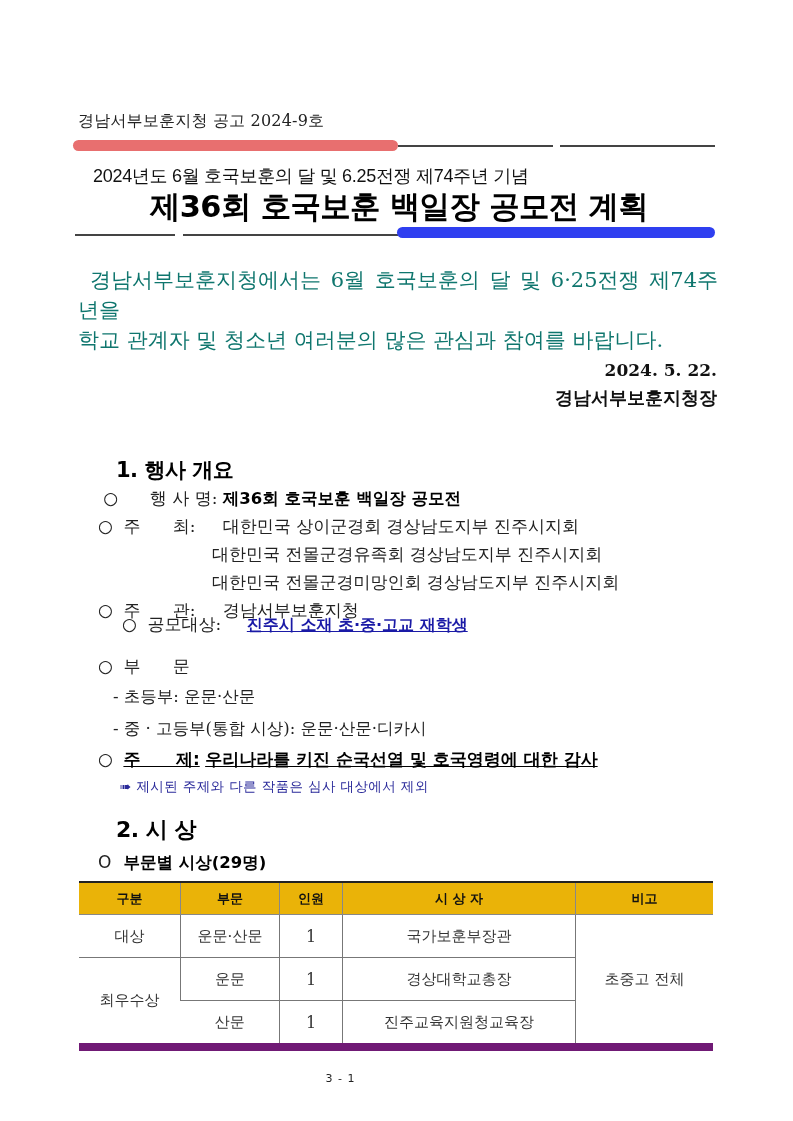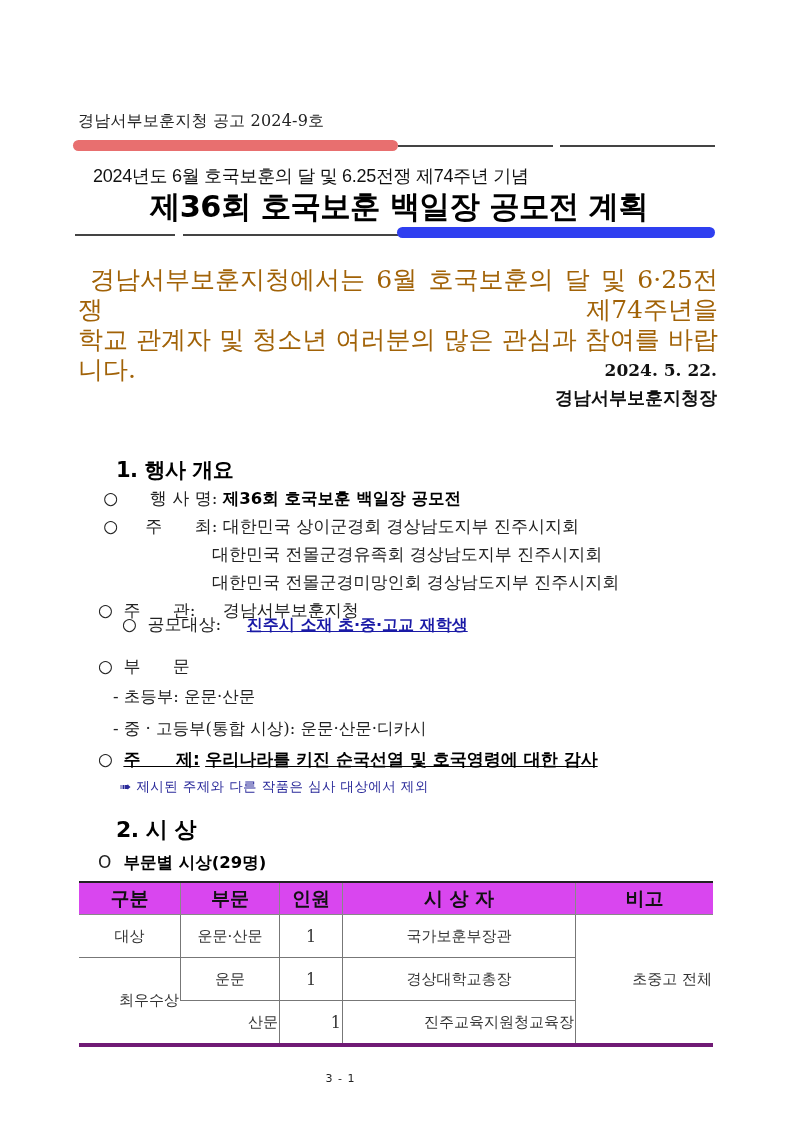--- a/index.html
+++ b/index.html
@@ -6,44 +6,44 @@
   body { width:793px; height:1121px; position:relative; overflow:hidden;
          font-family:"DejaVu Serif", "Liberation Serif", serif; color:#111; }
   .abs { position:absolute; }
   .notice { left:78px; top:111px; font-size:16px; letter-spacing:0.2px; color:#222; }
   .bar { position:absolute; border-radius:6px; }
   .line { position:absolute; height:2px; background:#444; }
   .subtitle { left:93px; top:164px; font-family:"Liberation Sans","DejaVu Sans",sans-serif;
               font-size:18px; letter-spacing:-0.3px; color:#111; }
   .title { left:150px; top:186px; font-family:"DejaVu Sans","Liberation Sans",sans-serif;
            font-weight:bold; font-size:31px; letter-spacing:-0.6px; color:#000; transform:scaleX(0.98); transform-origin:left; }
-  .intro { left:78px; top:265px; width:640px; font-size:25px; line-height:30px; color:#a16207; }
+  .intro { left:78px; top:265px; width:640px; font-size:21px; line-height:30px; color:#0f766e; }
   .intro p { margin:0; text-align:justify; text-align-last:justify; }
   .intro p.first { text-indent:12px; }
   .intro p.last { text-align-last:left; }
   .date { right:76px; top:360px; font-weight:bold; font-size:17px; color:#111; }
   .signer { right:76px; top:386px; font-weight:bold; font-size:18px; color:#111; }
   .h1 { left:76px; font-family:"DejaVu Sans","Liberation Sans",sans-serif; font-weight:bold;
         font-size:21px; color:#000; letter-spacing:-0.5px;margin-left:40px; }
   .row { position:absolute; left:98px; font-size:17px; color:#222; white-space:nowrap; }
   .row .circ { display:inline-block; width:20px; }
   .lbl { display:inline-block; }
   .bold { font-weight:bold; color:#000; }
   .link { color:#1a1aa6; font-weight:bold; text-decoration:underline; font-family:"DejaVu Sans",sans-serif; font-size:16px; }
   .theme { font-weight:bold; text-decoration:underline; color:#000; font-family:"DejaVu Sans",sans-serif; font-size:17px; }
   .note { position:absolute; left:120px; top:778px; font-family:"DejaVu Sans",sans-serif; font-size:13.5px; color:#2a2a9a; letter-spacing:0.4px; }
   .dash { position:absolute; font-size:16.5px; color:#222; white-space:nowrap; }
   table.award { position:absolute; left:79px; top:881px; width:634px; border-collapse:collapse;
                 font-size:15px; color:#333; }
-  table.award th { background:#d946ef; font-family:"DejaVu Sans",sans-serif; font-weight:bold; color:#111;
-                   height:29px; font-size:19px; border-left:1px solid #888; border-bottom:1px solid #888; }
+  table.award th { background:#eab308; font-family:"DejaVu Sans",sans-serif; font-weight:bold; color:#111;
+                   height:29px; font-size:13px; border-left:1px solid #888; border-bottom:1px solid #888; }
   table.award td { height:40px; text-align:center; border-left:1px solid #777; border-bottom:1px solid #777; }
   table.award tr > *:first-child { border-left:none; }
   table.award thead tr { border-top:2px solid #222; }
-  table.award tbody tr:last-child td, table.award td.last { border-bottom:4px solid #701a75;text-align:right; }
+  table.award tbody tr:last-child td, table.award td.last { border-bottom:8px solid #701a75; }
   .pagenum { position:absolute; left:0; width:681px; top:1072px; text-align:center;
              font-family:"DejaVu Sans",sans-serif; font-size:11px; color:#222; letter-spacing:1px; }
 </style>
 </head>
 <body>
 
 <div class="abs notice">경남서부보훈지청 공고 2024-9호</div>
 
 <div class="bar" style="left:73px;top:140px;width:325px;height:11px;background:#e86f6f;"></div>
 <div class="line" style="left:398px;top:145px;width:155px;"></div>
@@ -65,21 +65,21 @@
 <div class="abs signer">경남서부보훈지청장</div>
 
 <div class="abs h1" style="top:456px;">1. 행사 개요</div>
 
 <div class="row" style="top:487px;text-align:right;">
   <span class="circ">○</span>
   <span class="lbl" style="width:94px;">행 사 명:</span>
   <span class="bold" style="font-family:'DejaVu Sans',sans-serif;font-size:16.5px;">제36회 호국보훈 백일장 공모전</span>
 </div>
 
-<div class="row" style="top:515px;text-align:right;">
+<div class="row" style="top:515px;">
   <span class="circ">○</span>
   <span class="lbl" style="width:94px;white-space:pre;">주      최:</span>
   <span>대한민국 상이군경회 경상남도지부 진주시지회</span>
 </div>
 <div class="row" style="top:543px;left:212px;">대한민국 전몰군경유족회 경상남도지부 진주시지회</div>
 <div class="row" style="top:571px;left:212px;">대한민국 전몰군경미망인회 경상남도지부 진주시지회</div>
 
 <div class="row" style="top:599px;">
   <span class="circ">○</span>
   <span class="lbl" style="width:94px;white-space:pre;">주      관:</span>

